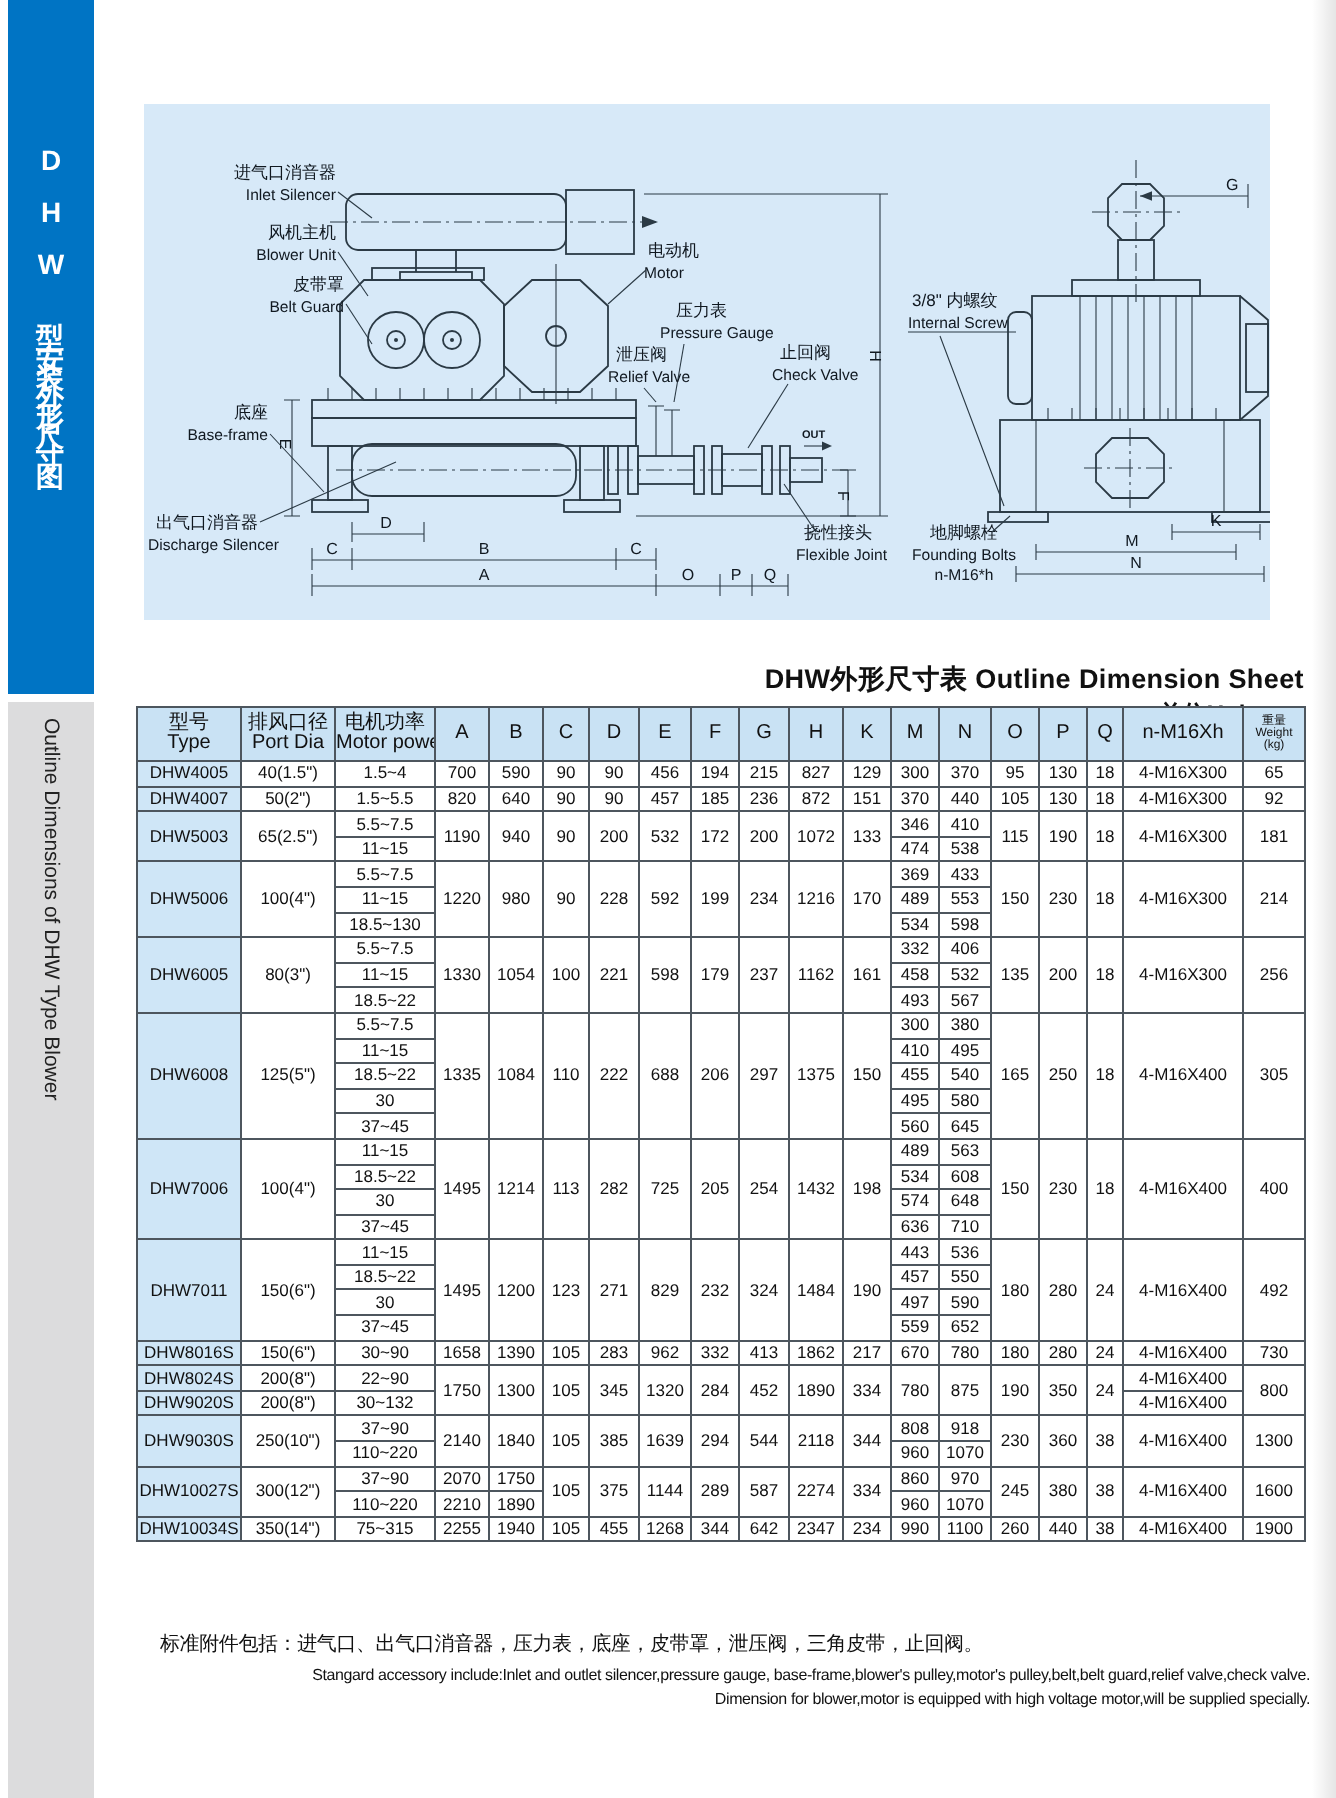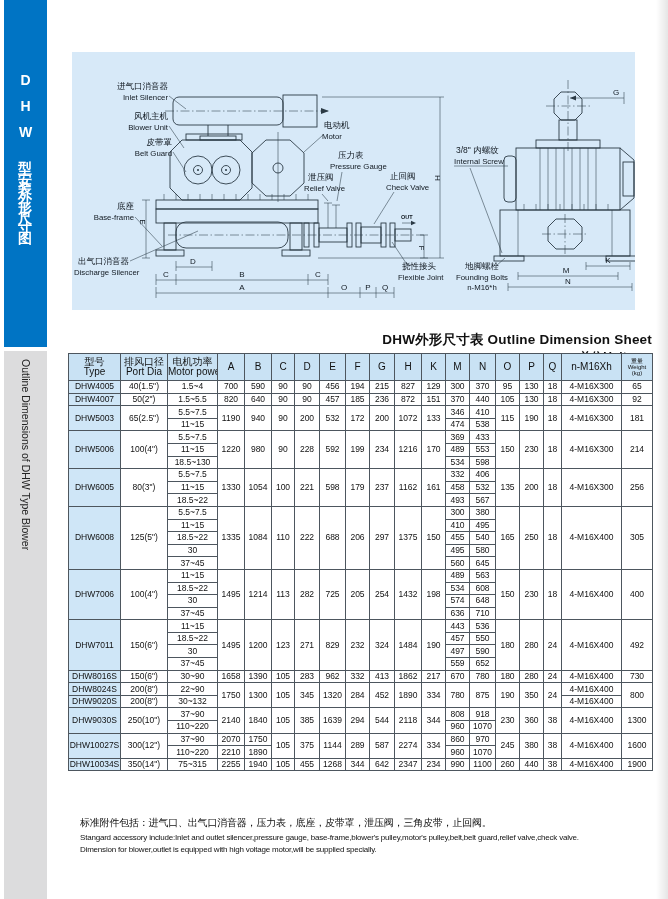--- a/index.html
+++ b/index.html
@@ -39,21 +39,21 @@
   .dim-table th, .dim-table td { border:1px solid #4d565e; text-align:center; padding:0;
                     font-size:8.5px; line-height:1.05; white-space:nowrap; overflow:hidden; }
   .dim-table th { background:#c9e2f4; height:27px; font-weight:normal; font-size:10px; }
   .dim-table th.wh { font-size:6px; }
   .dim-table td { background:#fff; height:12.6px; }
   .dim-table td.type-cell { background:#cfe6f7;margin-top:12px; }
 
   
   .notes { position:absolute; left:80px; top:817px; width:575px; }
   .notes .cn { font-size:10px; font-weight:normal; line-height:12.2px; letter-spacing:-0.2px; }
-  .notes .en { font-size:8px; line-height:11.8px; letter-spacing:-0.2px; }
+  .notes .en { font-size:8px; line-height:11.8px; letter-spacing:-0.2px;text-align:right; }
   .notes .en.first { margin-top:3px; }
 
   .page-edge { position:absolute; right:0; top:0; width:12px; height:899px;
                background:linear-gradient(to right, rgba(0,0,0,0), rgba(0,0,0,0.10)); }
 </style>
 </head>
 <body>
 
 <div class="page">
 
@@ -634,17 +634,17 @@
           <td>38</td>
           <td>4-M16X400</td>
           <td>1900</td>
         </tr>
       </tbody>
   </table>
 
   <div class="notes">
     <div class="cn">标准附件包括：进气口、出气口消音器，压力表，底座，皮带罩，泄压阀，三角皮带，止回阀。</div>
     <div class="en first">Stangard accessory include:Inlet and outlet silencer,pressure gauge, base-frame,blower's pulley,motor's pulley,belt,belt guard,relief valve,check valve.</div>
-    <div class="en">Dimension for blower,outlet is equipped with high voltage motor,will be supplied specially.</div>
+    <div class="en">Dimension for blower,motor is equipped with high voltage motor,will be supplied specially.</div>
   </div>
 
   <div class="page-edge"></div>
 </div>
 
 </body></html>

